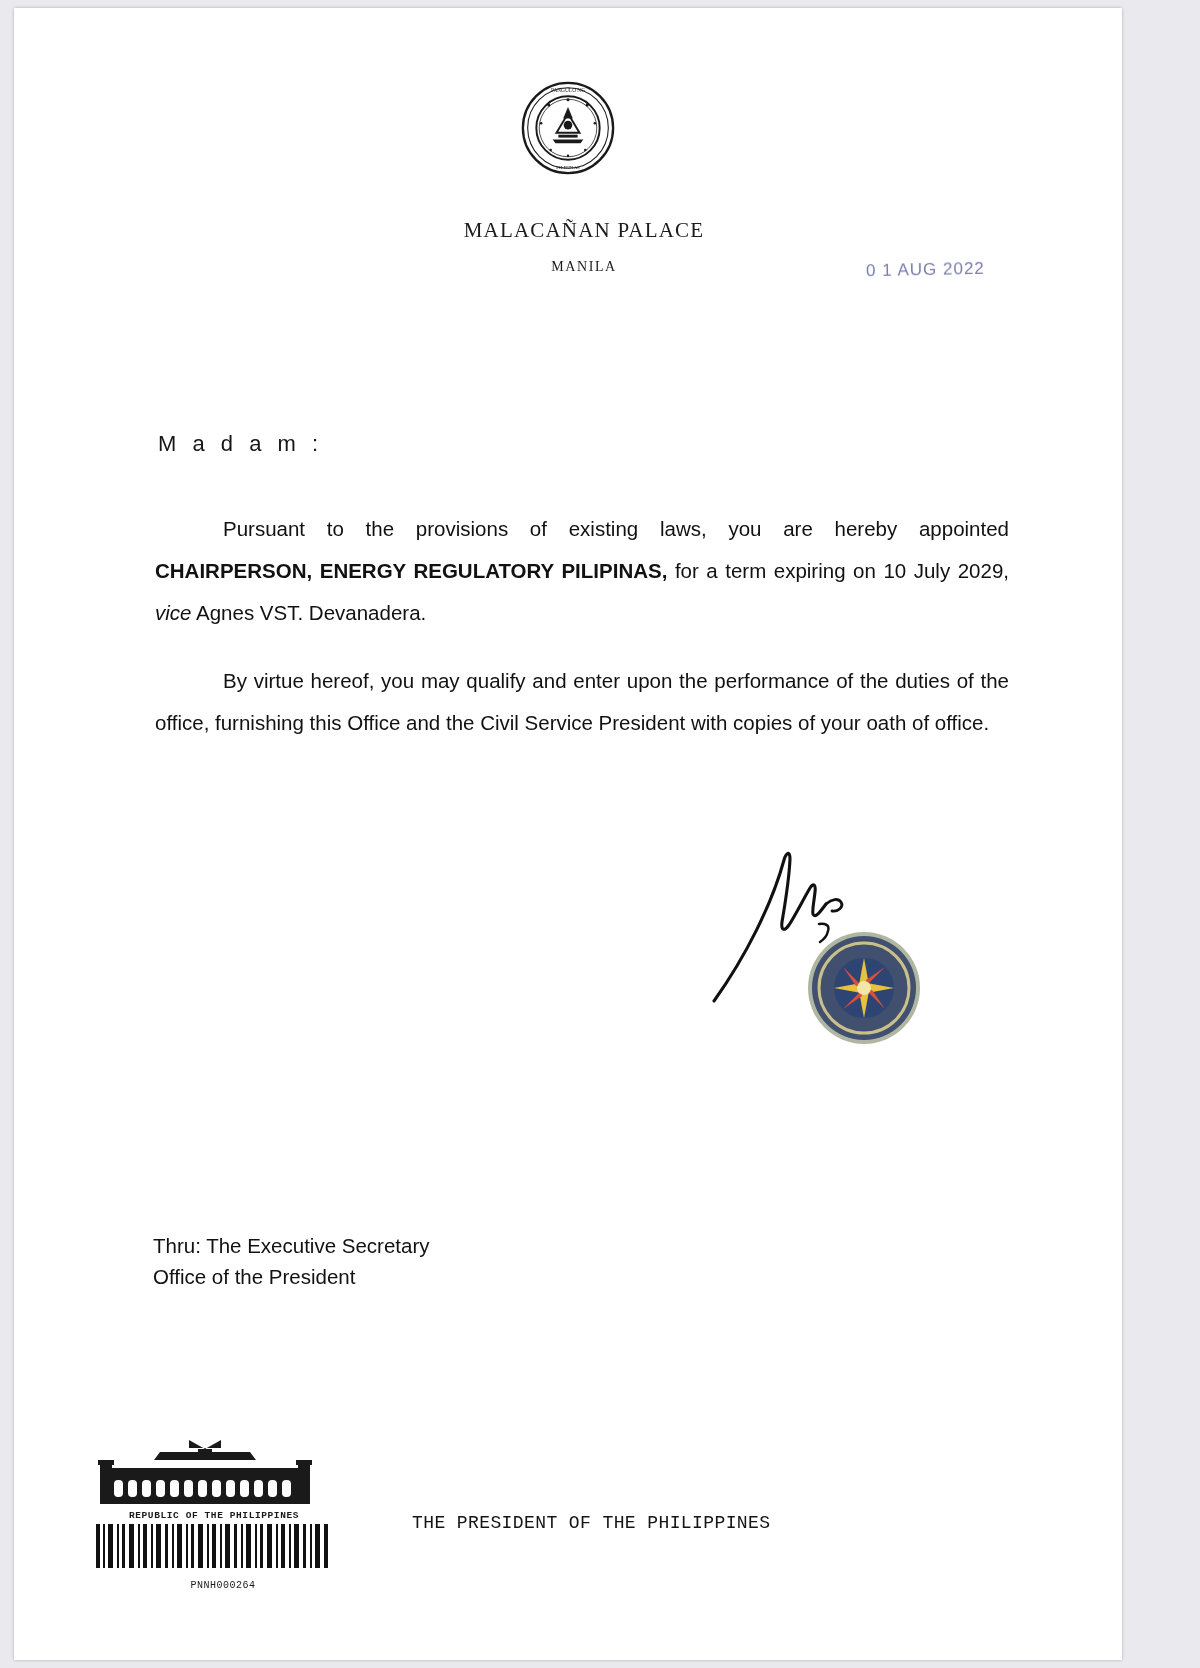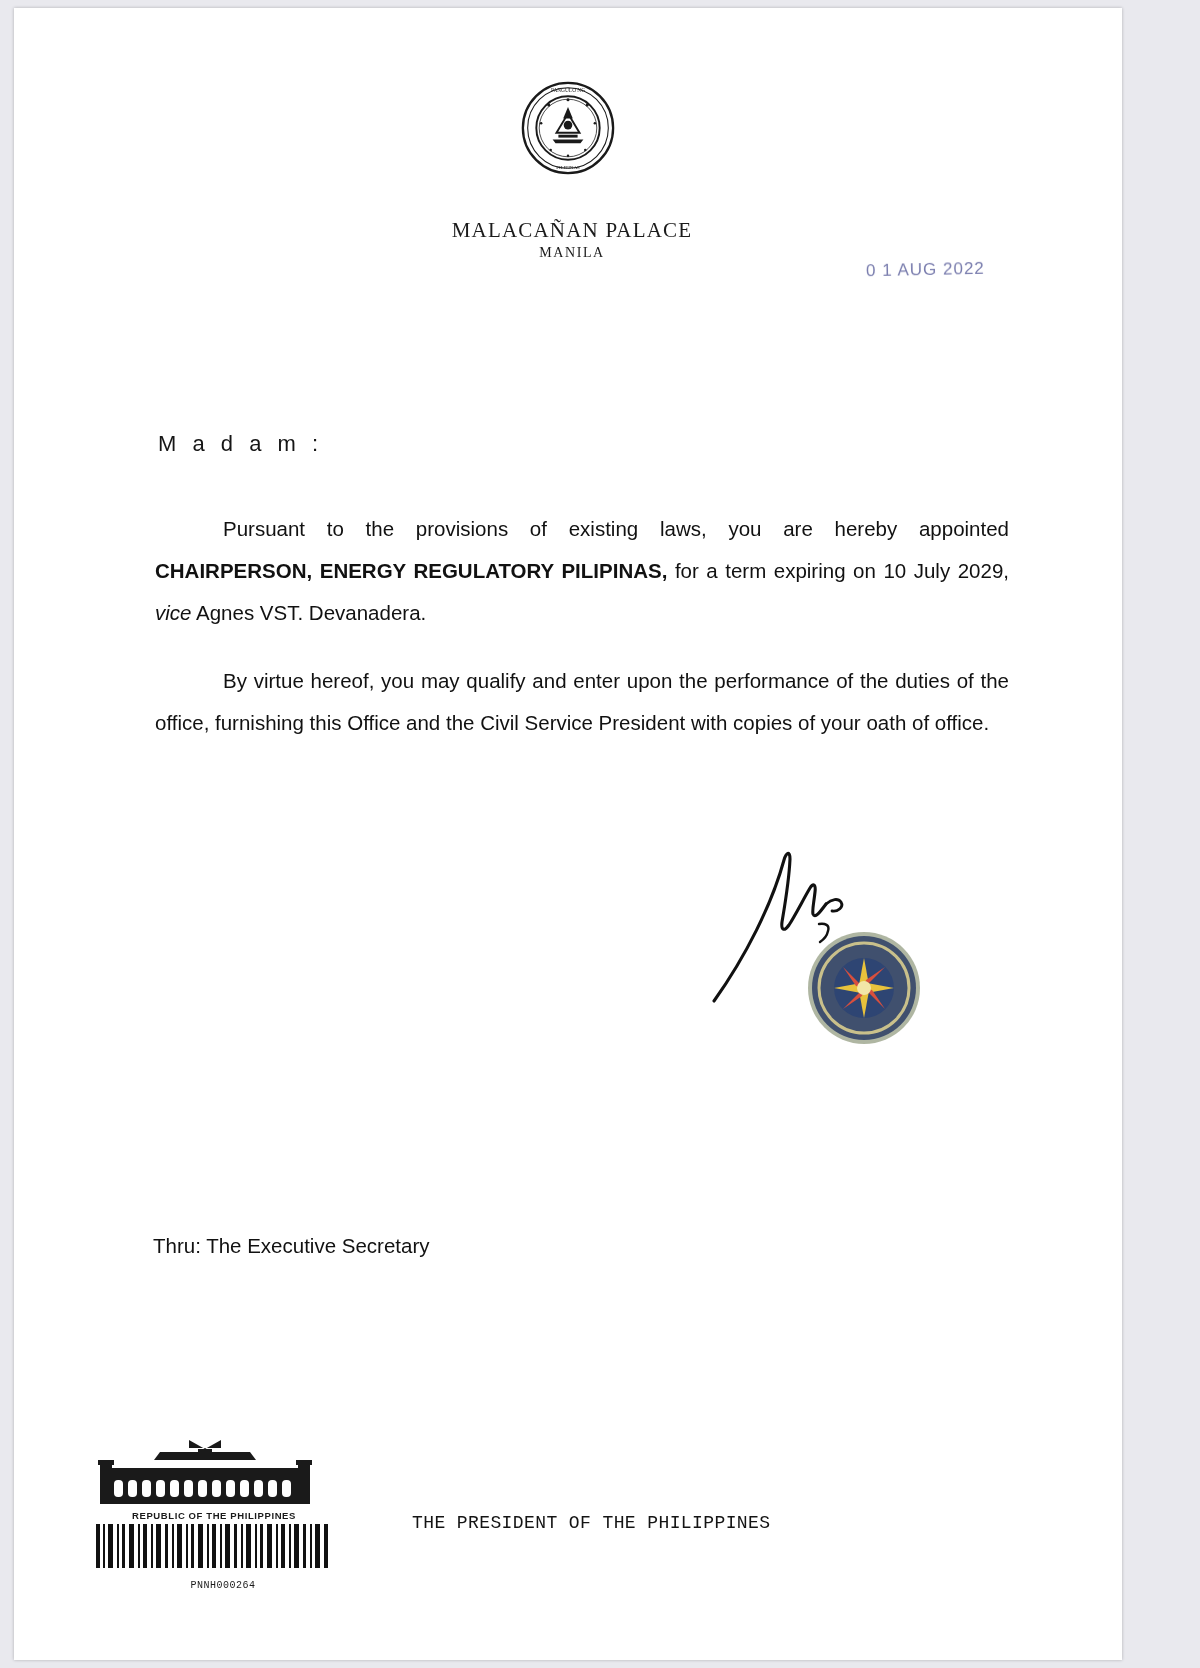--- a/index.html
+++ b/index.html
@@ -32,36 +32,36 @@
     width: 100%;
     text-align: center;
   }
   .seal {
     display: inline-block;
     width: 96px;
     height: 96px;
   }
   .letterhead {
     position: absolute;
-    left: 4px;
+    left: 16px;
     top: 210px;
     width: 100%;
     text-align: center;
     font-family: "Liberation Serif", serif;
   }
   .lh-palace {
     font-size: 21px;
     letter-spacing: 1.2px;
     color: #1b1b1b;
   }
   .lh-city {
     font-size: 14px;
     letter-spacing: 1.6px;
     color: #1b1b1b;
-    margin-top: 2px;
+    margin-top: 16px;
   }
   .datestamp {
     position: absolute;
     left: 852px;
     top: 252px;
     font-family: "Liberation Sans", sans-serif;
     font-size: 17px;
     letter-spacing: 1px;
     color: #5b5f9b;
     opacity: 0.82;
@@ -128,21 +128,21 @@
 
   
   .footer-logo {
     position: absolute;
     left: 80px;
     top: 1430px;
     width: 240px;
   }
   .malacanang-art { display: block; }
   .rep-label {
-    font-family: Liberation Sans, sans-serif;
+    font-family: Liberation Mono, monospace;
     font-size: 9.5px;
     letter-spacing: 0.6px;
     font-weight: bold;
     color: #1a1a1a;
     text-align: center;
     margin-top: -2px;
   }
   .barcode {
     margin-top: 3px;
     height: 44px;
@@ -239,20 +239,21 @@
         <path d="M81 81 L63 63 L60 60 L68 62 Z" fill="#d94f3d"></path>
         <path d="M39 81 L57 63 L60 60 L58 68 Z" fill="#d94f3d"></path>
         <path d="M39 39 L57 57 L60 60 L52 58 Z" fill="#d94f3d"></path>
         <circle cx="60" cy="60" r="7" fill="#f2e6a8"></circle>
       </g>
     </svg>
   </div>
 
   <div class="addressee">
     <div>Thru: The Executive Secretary</div>
+    <div>Office of the President</div>
   </div>
 
   <div class="footer-logo">
     <span class="malacanang-art">
       <svg width="222" height="70" viewBox="0 0 222 70">
         <g fill="#1a1a1a">
           <path d="M95 2 l16 9 l16 -9 v8 h-32 z"></path>
           <rect x="104" y="11" width="14" height="8"></rect>
           <path d="M60 22 h102 l-6 -8 h-90 z"></path>
           <rect x="12" y="30" width="198" height="6"></rect>

